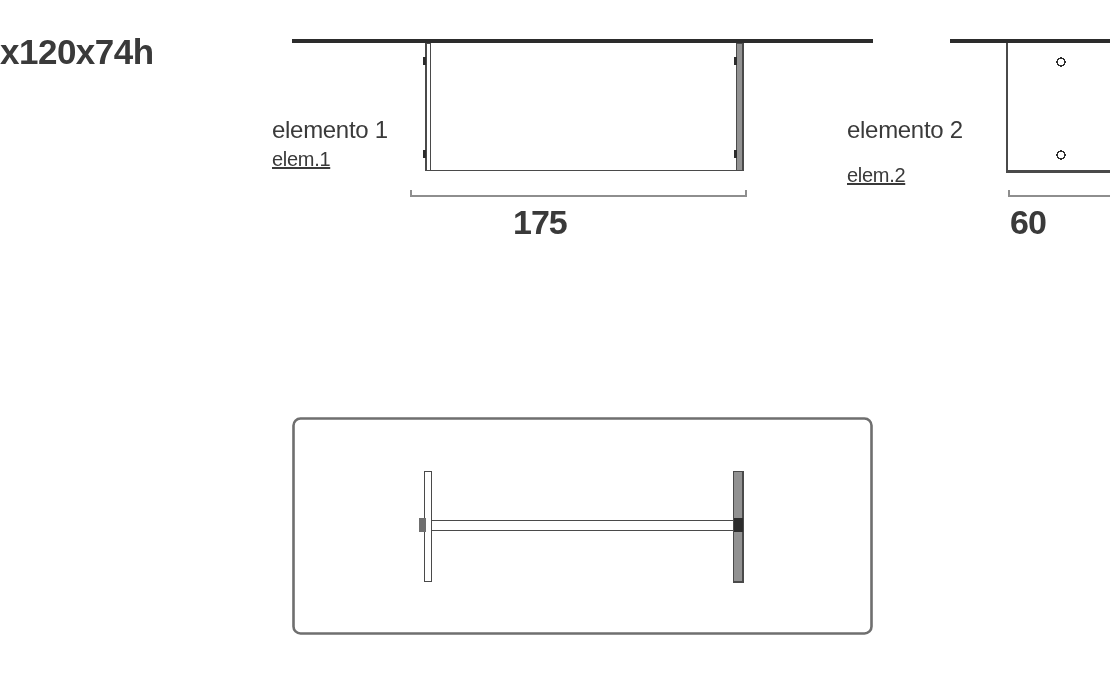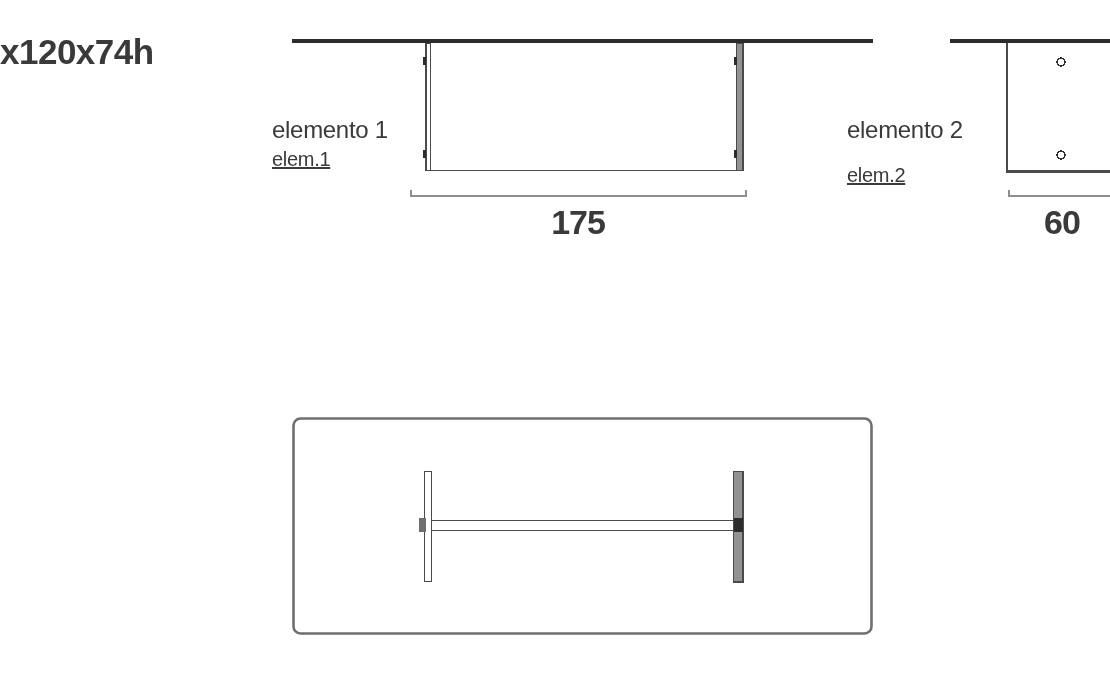--- a/index.html
+++ b/index.html
@@ -59,21 +59,20 @@
   .el1-name  { left: 272px; top: 117px; }
   .el1-short { left: 272px; top: 149px; }
   .el2-name  { left: 847px; top: 117px; }
   .el2-short { left: 847px; top: 165px; }
 
   .dim-value {
     position: absolute;
     font-size: 34px;
     font-weight: bold;
     letter-spacing: -1px;
-    text-align: center;
   }
   .dim-el1 { left: 513px; top: 203px; width: 130px; }
   .dim-el2 { left: 1010px; top: 203px; width: 104px; }
 </style>
 </head>
 <body>
 
 <div class="sheet">
 
   <svg class="drawing-svg" viewBox="0 0 1110 680" xmlns="http://www.w3.org/2000/svg" shape-rendering="crispEdges">

